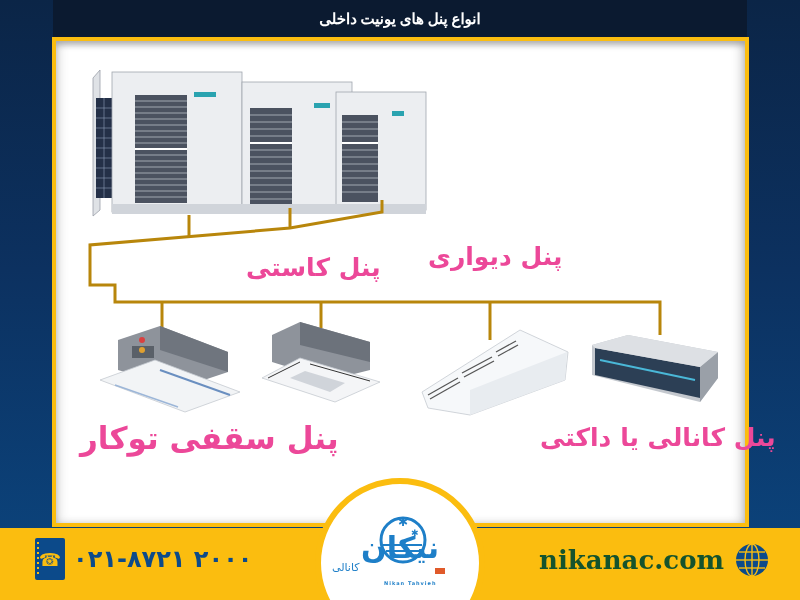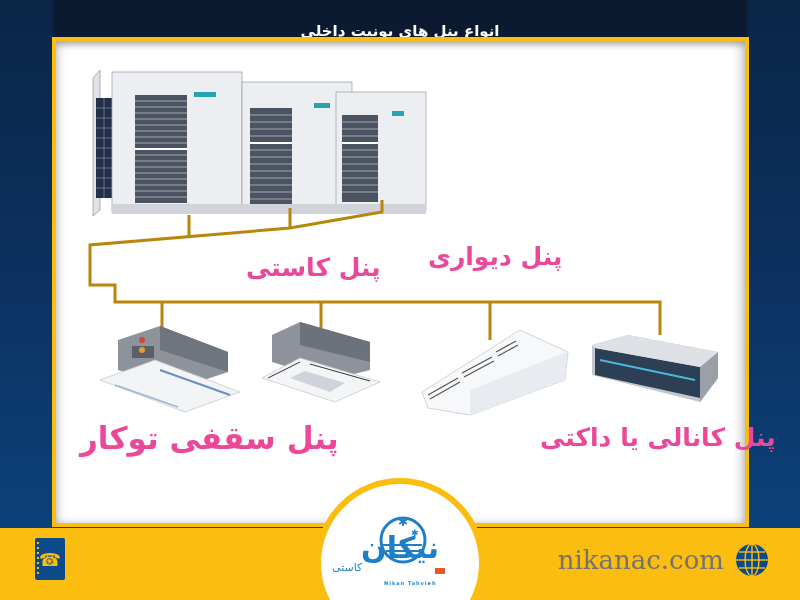--- a/index.html
+++ b/index.html
@@ -7,24 +7,25 @@
     body {
       position: relative;
       font-family: "DejaVu Sans", sans-serif;
       background: linear-gradient(180deg, #0b2547 0%, #0c3160 45%, #0b4680 100%);
     }
     .header-band {
       position: absolute; left: 53px; top: 0; width: 694px; height: 38px;
       background: #0b1a30;
     }
     .header-title {
-      position: absolute; left: 53px; top: 12px; width: 694px; height: 38px;
+      position: absolute; left: 53px; top: 0; width: 694px; height: 38px;
       color: #ffffff; font-size: 15px; font-weight: bold;
       display: flex; align-items: center; justify-content: center;
       direction: rtl;
+      font-family: Liberation Serif, serif;
     }
     .panel {
       position: absolute; left: 52px; top: 37px; width: 697px; height: 490px;
       background: #ffffff;
       border: 4px solid #fbbd0f;
       box-shadow: inset 0 4px 6px rgba(0,0,0,0.25), inset -6px 0 8px rgba(0,0,0,0.12), inset 6px 0 8px rgba(0,0,0,0.08);
     }
     .footer {
       position: absolute; left: 0; top: 528px; width: 800px; height: 72px;
       background: #fbbd0f;
@@ -49,21 +50,21 @@
     }
     .phone-number {
       color: #0c4a8a; font-size: 24px; font-weight: bold; letter-spacing: 1px;
       font-family: "DejaVu Sans", sans-serif; direction: ltr;
     }
     .website-wrap {
       position: absolute; right: 30px; top: 540px; height: 40px;
       display: flex; align-items: center; gap: 10px;
     }
     .website {
-      color: #737373; font-size: 26px; font-weight: normal;
+      color: #14532d; font-size: 26px; font-weight: bold;
       font-family: "DejaVu Serif", serif;
     }
     .globe-icon { width: 36px; height: 36px; }
     .label {
       position: absolute; color: #ec4899; font-weight: bold; direction: rtl;
       white-space: nowrap;
     }
     .lbl-cassette { left: 246px; top: 253px; font-size: 25px; }
     .lbl-wall { left: 428px; top: 242px; font-size: 25px; }
     .lbl-ceiling { left: 80px; top: 420px; font-size: 31px; }
@@ -238,25 +239,26 @@
 <div class="logo-circle"></div>
 <svg class="abs" width="800" height="600" style="pointer-events:none">
   <circle cx="403" cy="540" r="22" fill="none" stroke="#1e7fc8" stroke-width="3"></circle>
   <line x1="383" y1="545" x2="422" y2="545" stroke="#1e7fc8" stroke-width="2"></line>
   <line x1="386" y1="551" x2="419" y2="551" stroke="#1e7fc8" stroke-width="2"></line>
   <text x="398" y="526" font-size="12" fill="#1e7fc8" font-family="DejaVu Sans, sans-serif">✱</text>
   <text x="411" y="536" font-size="9" fill="#1e7fc8" font-family="DejaVu Sans, sans-serif">✱</text>
   <rect x="435" y="568" width="10" height="6" fill="#e05a2a"></rect>
 </svg>
 <div class="logo-text">نیکان</div>
-<div class="logo-sub">کاستی</div>
+<div class="logo-sub">کانالی</div>
 <div class="logo-latin">Nikan Tahvieh</div>
 
 <div class="phone-wrap">
   <div class="phone-icon">☎</div>
+  <span class="phone-number">۰۲۱-۸۷۲۱ ۲۰۰۰</span>
 </div>
 
 <div class="website-wrap">
   <span class="website">nikanac.com</span>
   <svg class="globe-icon" viewBox="0 0 36 36">
     <circle cx="18" cy="18" r="16" fill="#0c4a8a"></circle>
     <g stroke="#fbbd0f" stroke-width="1.4" fill="none">
       <ellipse cx="18" cy="18" rx="7" ry="16"></ellipse>
       <line x1="18" y1="2" x2="18" y2="34"></line>
       <line x1="2" y1="18" x2="34" y2="18"></line>

